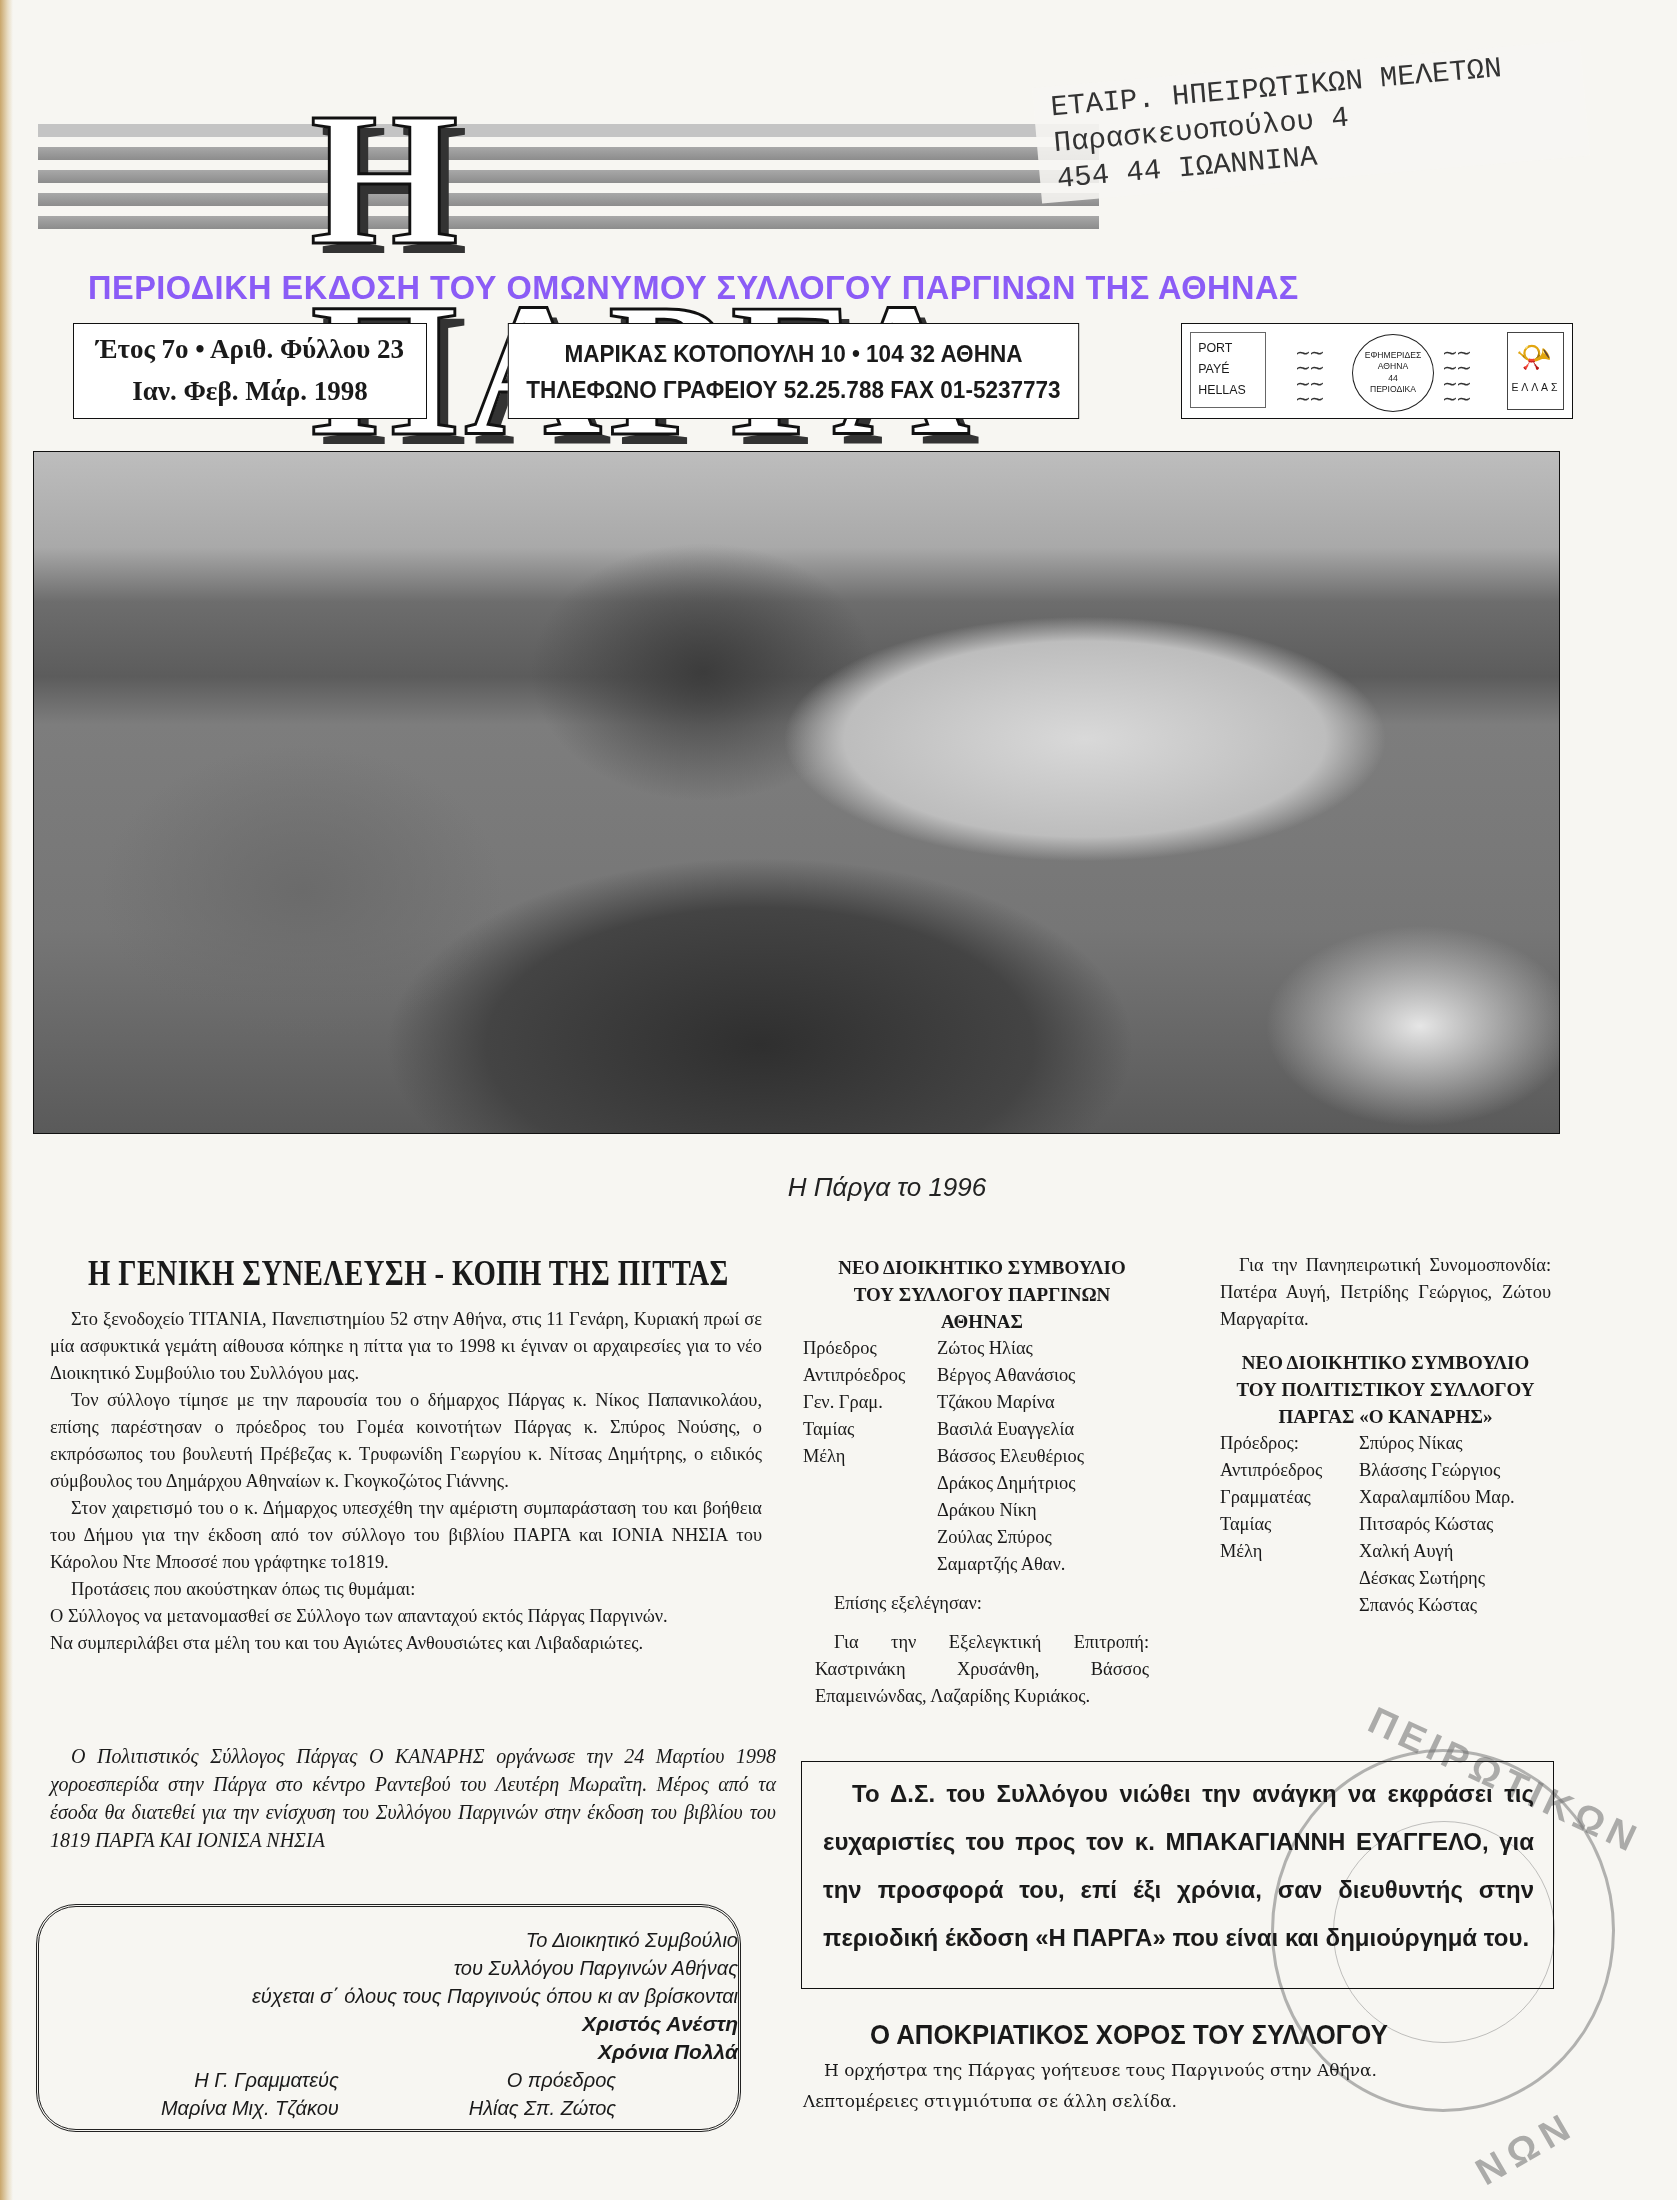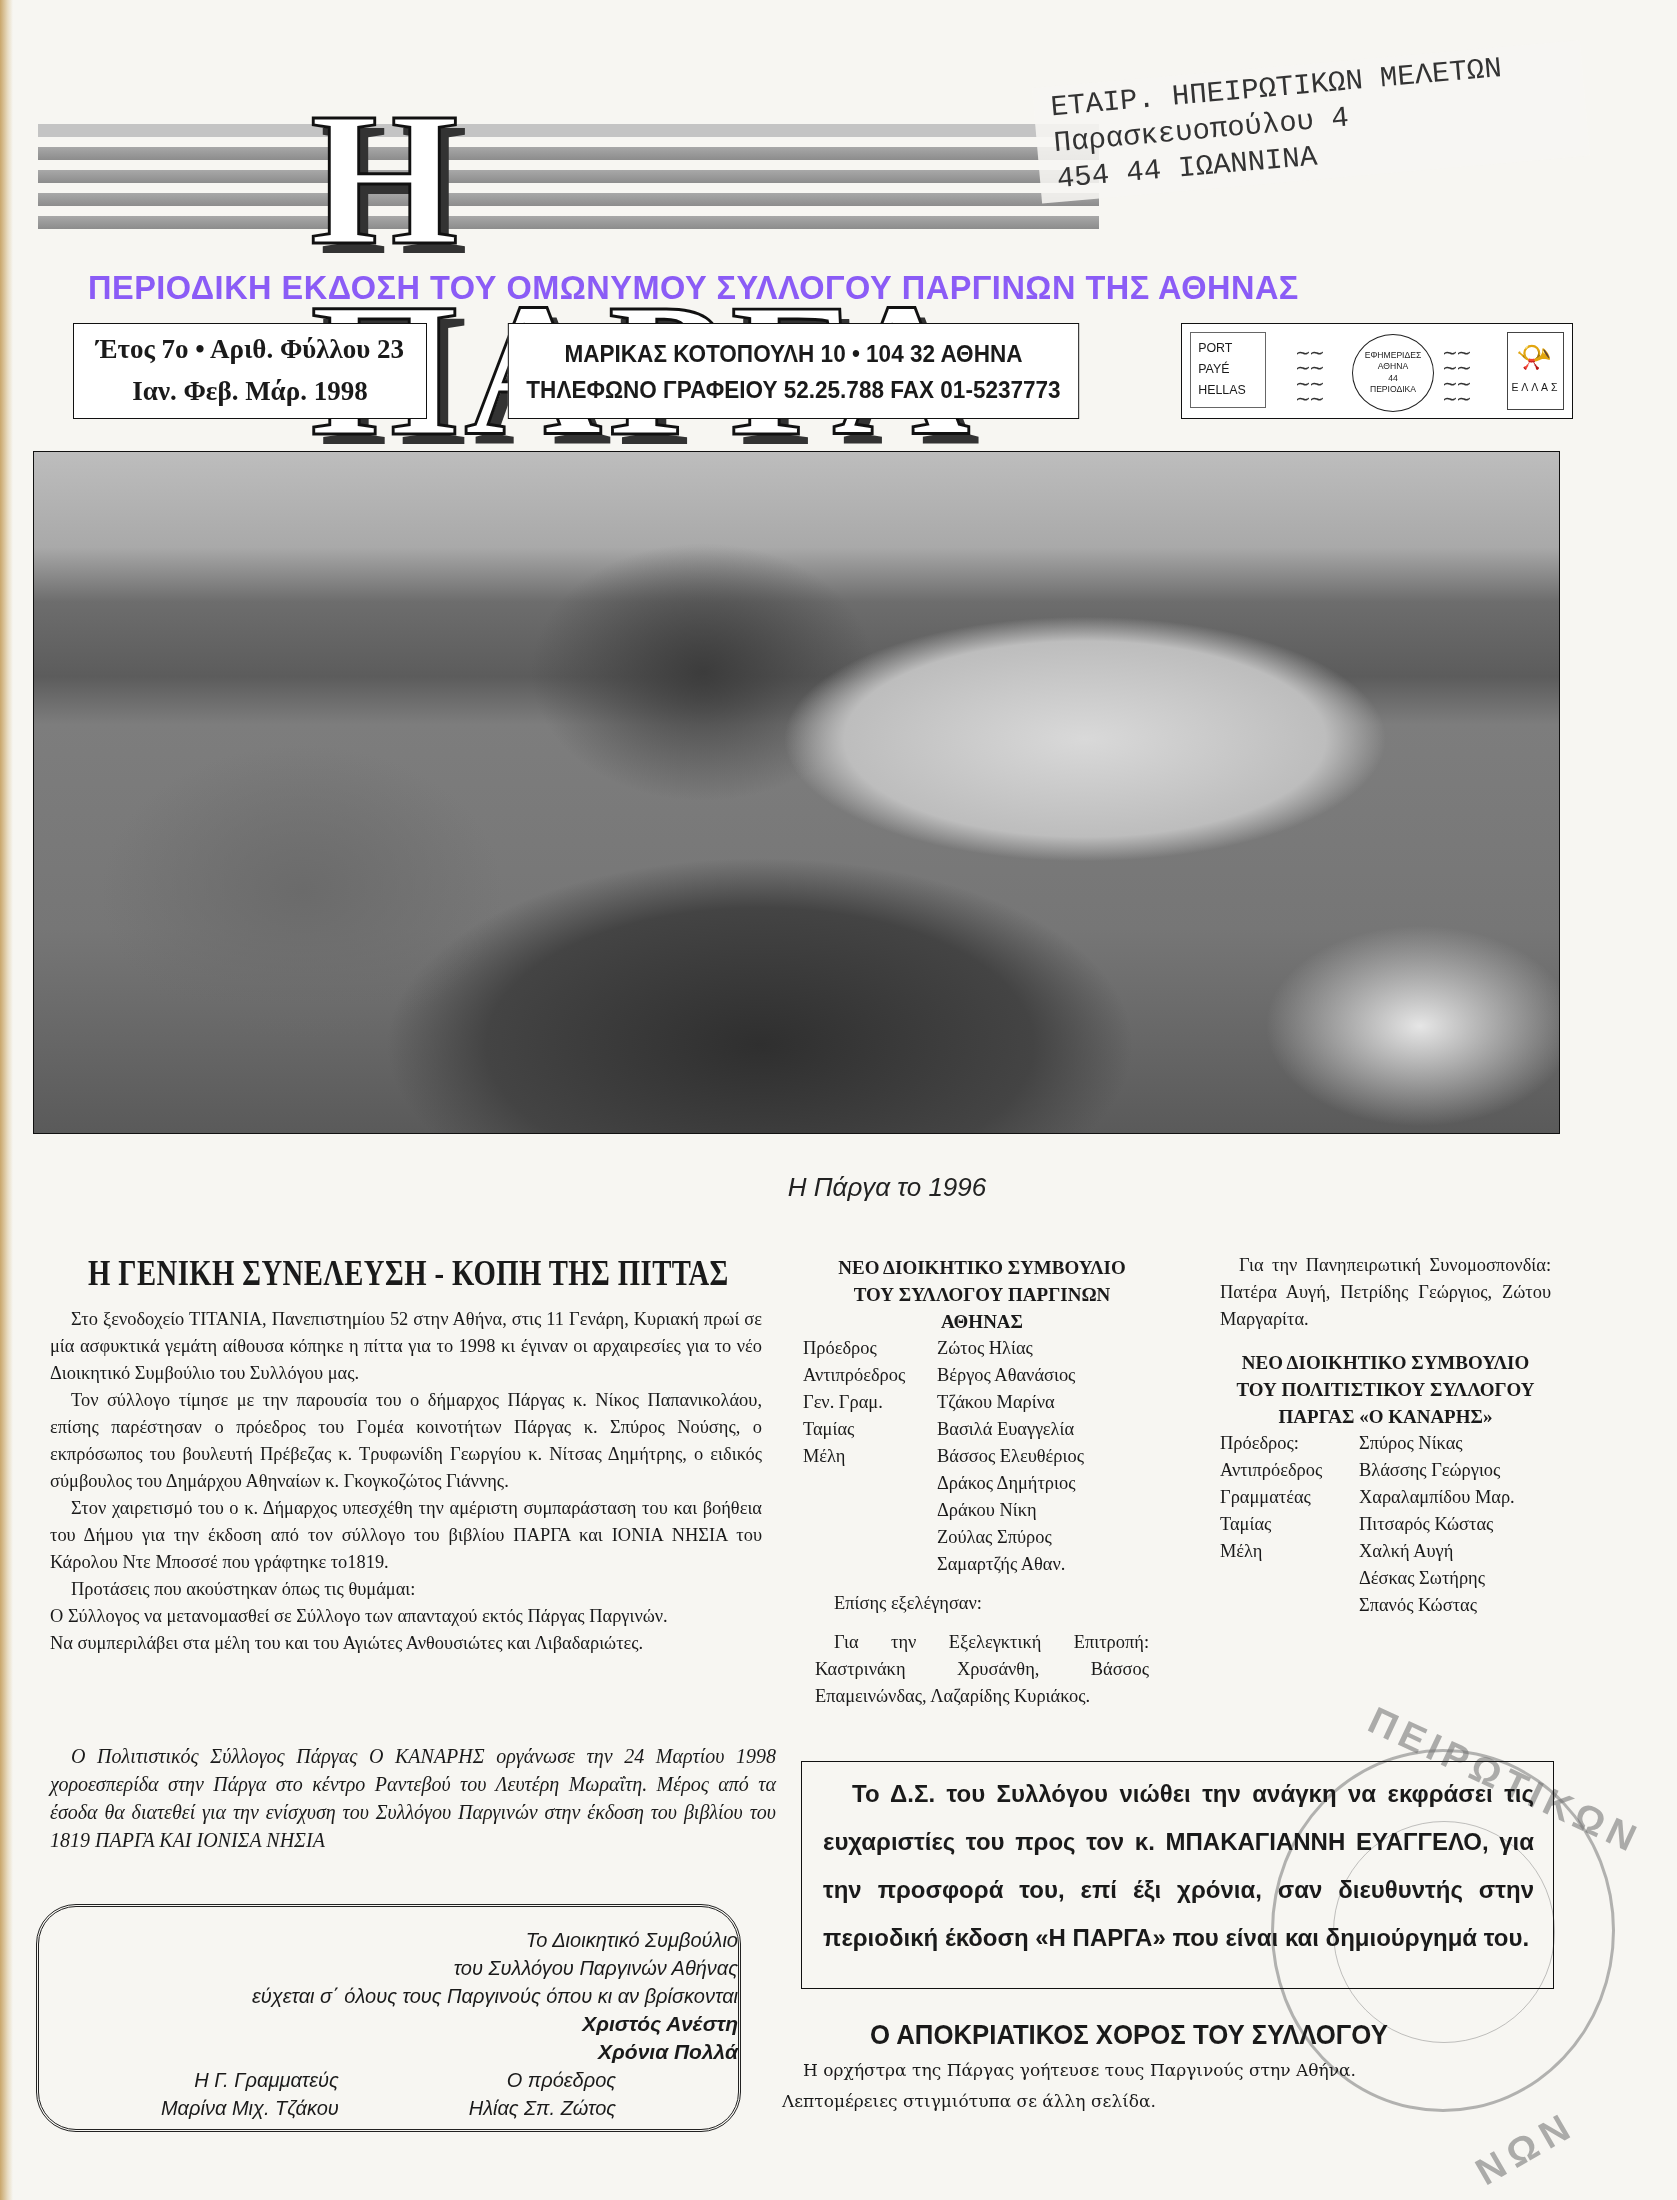--- a/index.html
+++ b/index.html
@@ -46,21 +46,21 @@
   .col2{position:absolute;left:803px;top:1254px;width:358px;font-size:18.4px;line-height:27px;}
   .bhead{font-weight:bold;text-align:center;font-size:19px;line-height:27px;}
   .roster{display:grid;grid-template-columns:134px 1fr;}
   .col2 p{margin:12px;text-indent:19px;}
   .col3{position:absolute;left:1204px;top:1254px;width:363px;font-size:18.4px;line-height:27px;}
   .col3 p{margin:16px;text-align:justify;}
   .col3 .roster{grid-template-columns:139px 1fr;margin-left:16px;}
   .thanks{position:absolute;left:801px;top:1761px;width:753px;height:228px;border:1.9px solid #111;box-sizing:border-box;font-family:"Liberation Sans",sans-serif;font-weight:bold;font-size:24px;line-height:48px;padding:7.6px 19px 0 21px;text-align:justify;background:transparent;}
   .thanks .ind{display:inline-block;width:29px;}
   .dance-title{position:absolute;left:870px;top:2019px;font-family:"Liberation Sans",sans-serif;font-weight:bold;font-size:28px;transform:scaleX(0.92);transform-origin:left;}
-  .dance-body{position:absolute;left:782px;top:2055px;width:574px;font-family:"DejaVu Serif",serif;font-size:17px;line-height:31px;text-align:justify;}
+  .dance-body{position:absolute;left:803px;top:2055px;width:574px;font-family:"DejaVu Serif",serif;font-size:17px;line-height:31px;text-align:justify;}
   .dance-body .ind{display:inline-block;width:21px;}
   .seal{position:absolute;left:1271px;top:1749px;width:344px;height:363px;border:3.8px solid rgba(120,120,120,0.55);border-radius:50%;box-sizing:border-box;}
   .seal-inner{position:absolute;left:1333px;top:1821px;width:220px;height:220px;border:1.9px solid rgba(120,120,120,0.45);border-radius:50%;}
   .seal-text{position:absolute;left:1357px;top:1759px;font-family:"Liberation Sans",sans-serif;font-size:38px;font-weight:bold;color:rgba(110,110,110,0.55);transform:rotate(25deg);letter-spacing:5.7px;}
   .seal-text2{position:absolute;left:1472px;top:2127px;font-family:"Liberation Sans",sans-serif;font-size:38px;font-weight:bold;color:rgba(110,110,110,0.55);transform:rotate(-30deg);letter-spacing:7.6px;}
 </style>
 </head>
 <body>
 
 <div class="binding"></div>

